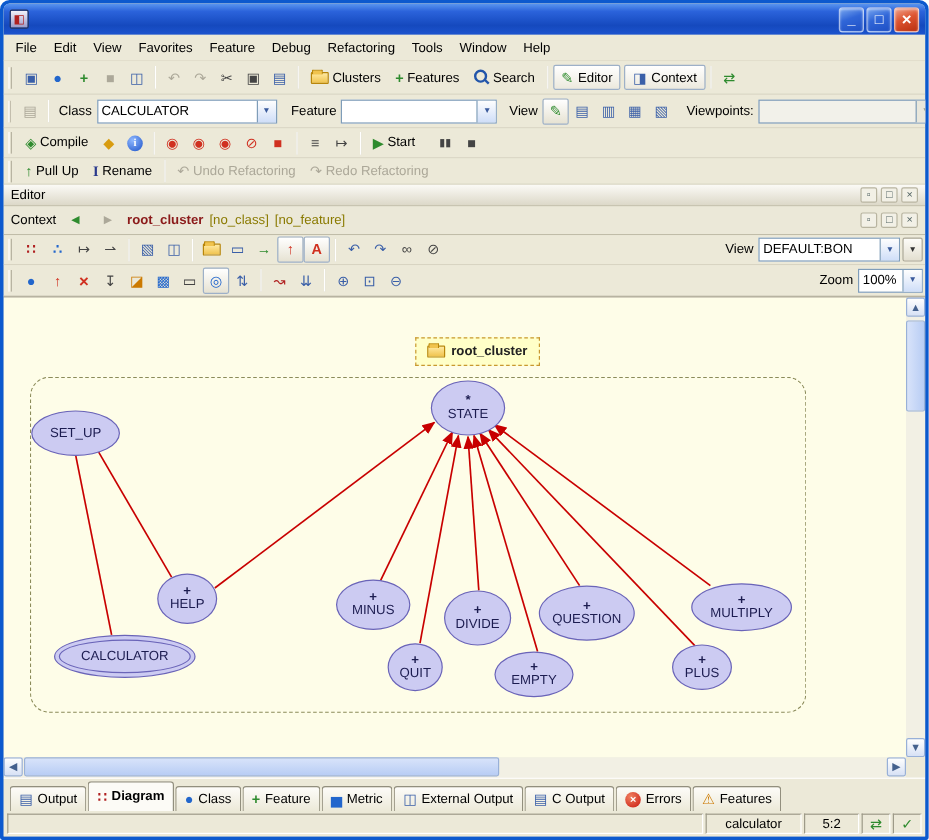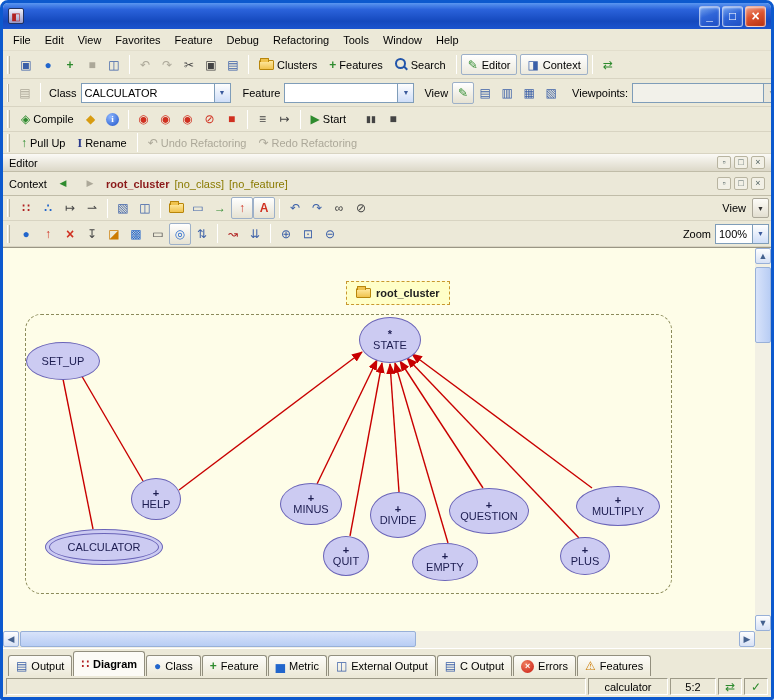--- a/index.html
+++ b/index.html
@@ -426,20 +426,24 @@
         <span class="ig c-blue">↷</span>
       </span>
     <span class="tbtn">
         <span class="ig c-dark">∞</span>
       </span>
     <span class="tbtn">
         <span class="ig c-dark">⊘</span>
       </span>
     <span class="spacer"></span>
     <span class="tlabel">View</span>
+    <span class="combo" style="width:118px">
+      <input readonly="" value="DEFAULT:BON" style="">
+      <span class="drop">▼</span>
+    </span>
     <span class="drop-btn">▼</span>
   </div>
 
   <div class="trow dtb2">
     <span class="grip"></span>
     <span class="tbtn">
         <span class="ig c-lblue">●</span>
       </span>
     <span class="tbtn">
         <span class="ig bold c-red">↑</span>

